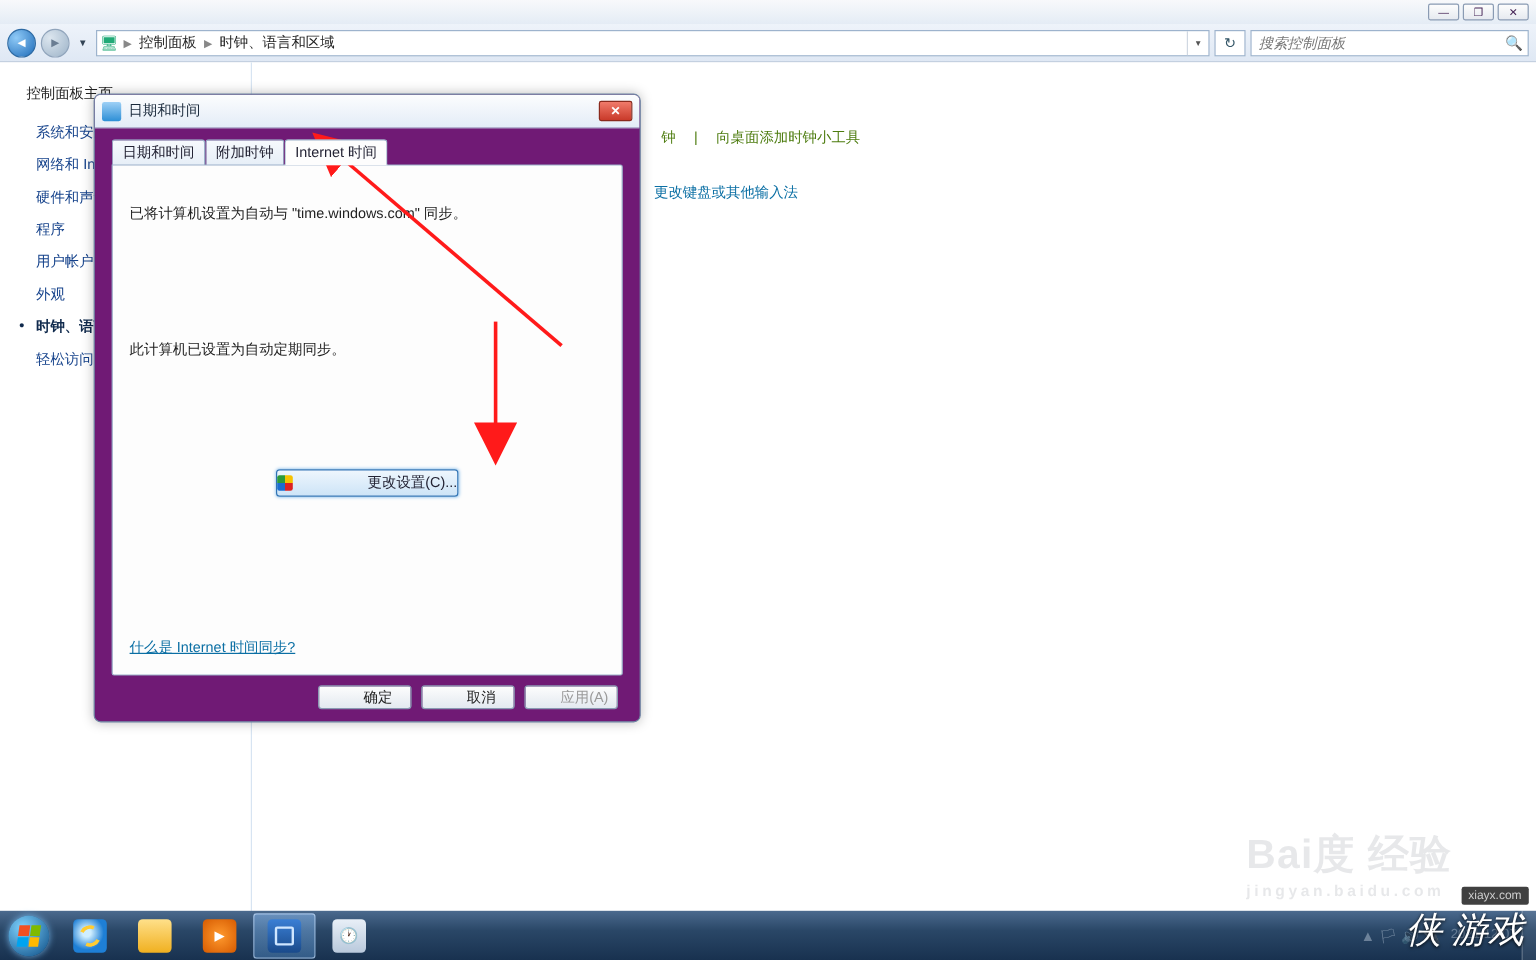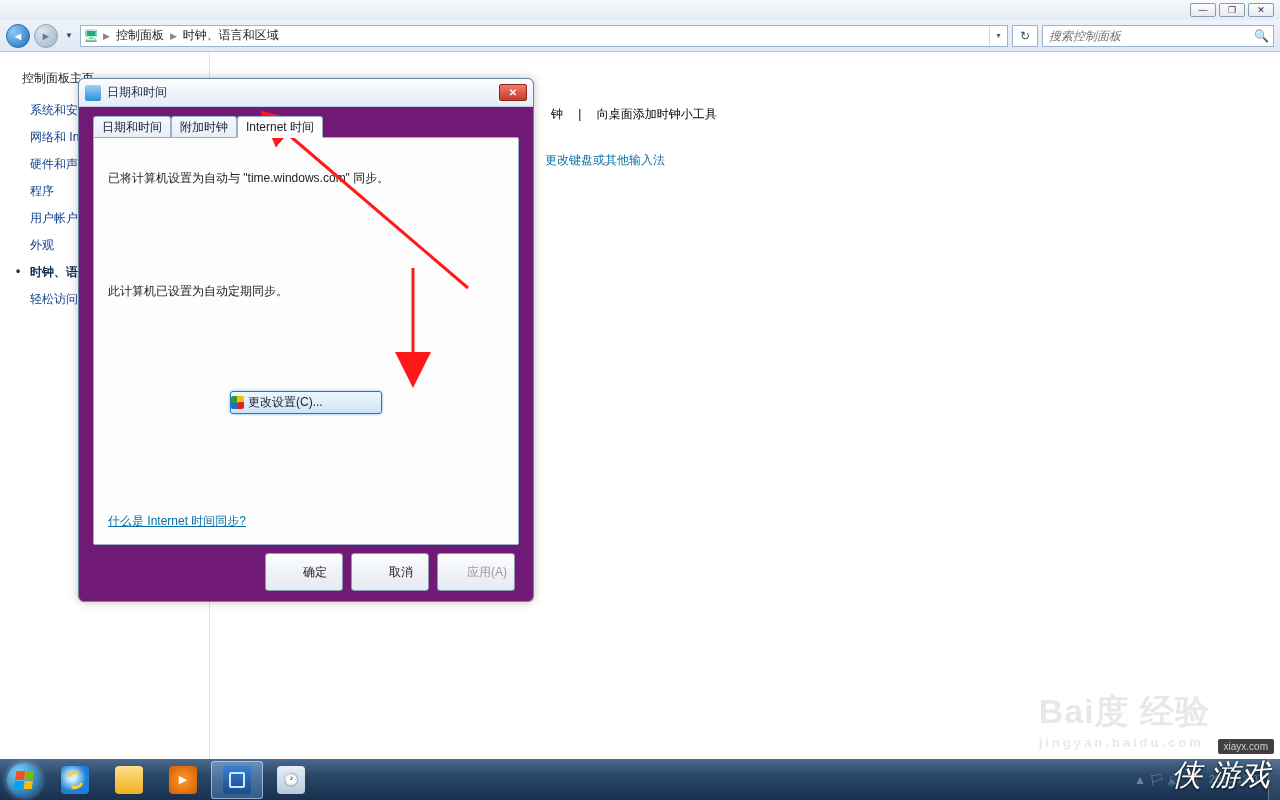--- a/index.html
+++ b/index.html
@@ -27,43 +27,43 @@
 
 
 .sidebar { position:absolute; top:52px; left:0; width:210px; bottom:41px; background:#fff; border-right:1px solid #d7e4f2; padding:14px 0 0 0; }
 .sidebar .home { font-size:12px; color:#222; padding:4px 0 10px 22px; }
 .sidebar .item { display:block; font-size:12px; padding:5px 0 5px 30px; color:#15428b; cursor:pointer; }
 .sidebar .item.on { font-weight:bold; color:#102a4d; position:relative; }
 .sidebar .item.on::before { content:"•"; position:absolute; left:16px; color:#102a4d; }
 
 
 .main { position:absolute; top:52px; left:210px; right:0; bottom:41px; background:#fff; padding:40px 20px; }
-.main .toplinks { position:absolute; top:54px; left:335px; font-size:12px; color:#000000; }
+.main .toplinks { position:absolute; top:54px; left:335px; font-size:12px; color:#4d7c0f; }
 .main .toplinks span { padding:0 6px; }
 .main .midlink { position:absolute; top:100px; left:335px; font-size:12px; color:#0b6fa4; }
 
 
 .dialog { position:absolute; top:78px; left:78px; width:456px; height:524px; border:1px solid #6d85a3; background:#701a75; box-shadow:0 0 10px rgba(0,0,0,.25); border-radius:6px; overflow:hidden; }
 .dlg-title { height:28px; background:linear-gradient(#fcfdfe,#e3ecf7); display:flex; align-items:center; padding:0 6px; border-bottom:1px solid #c0cee0; }
 .dlg-title .ticon { width:16px; height:16px; background:linear-gradient(#9ed0f6,#2d8fd6); border-radius:2px; margin-right:6px; position:relative; }
 .dlg-title .ttext { font-size:12px; color:#1a2a3c; flex:1; }
 .dlg-title .close { width:28px; height:17px; background:linear-gradient(#f07a6a,#c93a2a); border:1px solid #8a2a1d; border-radius:2px; color:#fff; display:flex; align-items:center; justify-content:center; font-size:10px; font-weight:bold; }
 .dlg-body { padding:8px 14px 10px; height:calc(100% - 28px); display:flex; flex-direction:column; }
 .tabrow { display:flex; height:22px; position:relative; top:1px; }
 .tab { border:1px solid #9bb0c9; border-bottom:none; background:linear-gradient(#f6f9fd,#e6eef7); font-size:12px; padding:2px 8px 0; border-radius:3px 3px 0 0; margin-right:0px; color:#223; }
 .tab.active { background:#fdfdfd; border-bottom:1px solid #fdfdfd; position:relative; z-index:2; }
 .tabpane { flex:1; border:1px solid #9bb0c9; background:#fdfdfd; padding:18px 14px 10px; position:relative; border-radius:0 2px 2px 2px; }
 .tabpane p { font-size:12px; color:#222; }
 .tabpane .p1 { margin-top:14px; }
 .tabpane .p2 { margin-top:96px; }
-.changebtn { position:absolute; top:253px; left:50%; transform:translateX(-50%); width:152px; height:23px; border:1px solid #2e73b5; background:linear-gradient(#eef6fd,#cde4f7); border-radius:3px; font-size:12px; color:#223; display:flex; align-items:center; justify-content:flex-start; gap:4px; box-shadow:0 0 3px #6fb1e8; }
+.changebtn { position:absolute; top:253px; left:50%; transform:translateX(-50%); width:152px; height:23px; border:1px solid #2e73b5; background:linear-gradient(#eef6fd,#cde4f7); border-radius:3px; font-size:12px; color:#223; display:flex; align-items:center; justify-content:space-between; gap:4px; box-shadow:0 0 3px #6fb1e8; }
 .changebtn .shield { width:13px; height:13px; background:conic-gradient(#f6c200 0 90deg,#d22 90deg 180deg,#1a6dd0 180deg 270deg,#2c9b3a 270deg 360deg); border-radius:2px; }
 .helplink { position:absolute; bottom:14px; left:14px; font-size:12px; color:#0b6fa4; text-decoration:underline; }
 .dlgbtns { display:flex; justify-content:flex-end; gap:8px; padding:8px 4px 0; }
-.dlgbtns button { width:78px; height:38px; border:1px solid #8a9bb3; background:linear-gradient(#fdfdfd,#e3e9f0); border-radius:3px; font-size:12px; color:#222;padding-left:22px; }
+.dlgbtns button { width:78px; height:20px; border:1px solid #8a9bb3; background:linear-gradient(#fdfdfd,#e3e9f0); border-radius:3px; font-size:12px; color:#222;padding-left:22px; }
 .dlgbtns button.disabled { color:#9a9a9a; }
 
 
 .annot { position:absolute; top:78px; left:78px; width:456px; height:524px; pointer-events:none; }
 
 
 .taskbar { position:absolute; left:0; right:0; bottom:0; height:41px; background:linear-gradient(#4b6a8e,#2a4767 40%,#18314f); display:flex; align-items:center; }
 .startorb { width:48px; height:41px; display:flex; align-items:center; justify-content:center; }
 .startorb .orb { width:34px; height:34px; border-radius:50%; background:radial-gradient(circle at 35% 30%,#7fd3ff,#0a4a82); box-shadow:0 0 6px rgba(130,200,255,.8); display:grid; place-items:center; }
 .startorb .flag { width:18px; height:18px; display:grid; grid-template-columns:1fr 1fr; grid-template-rows:1fr 1fr; gap:1px; transform:skewX(-8deg); }

